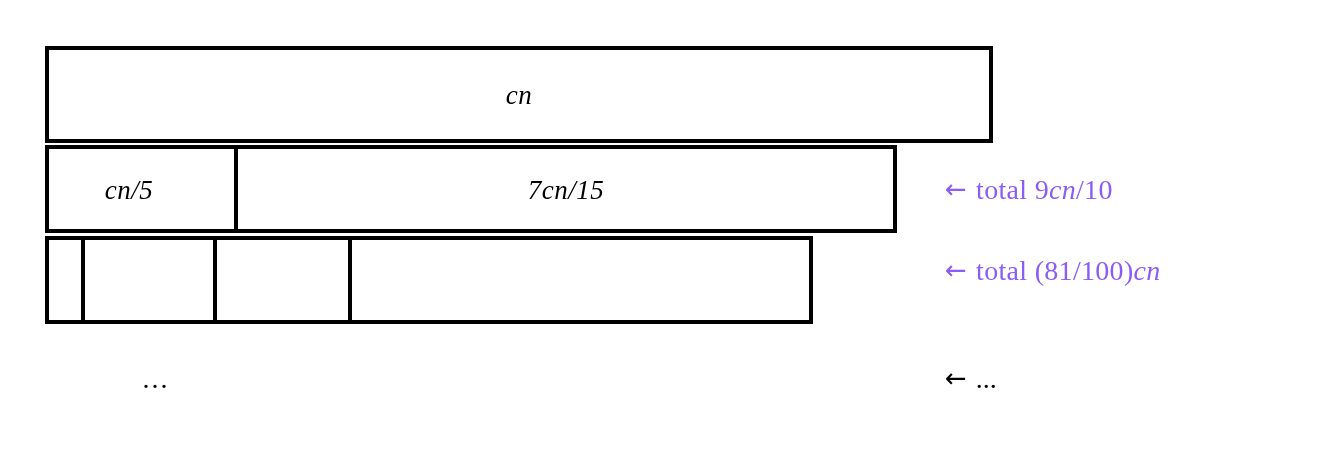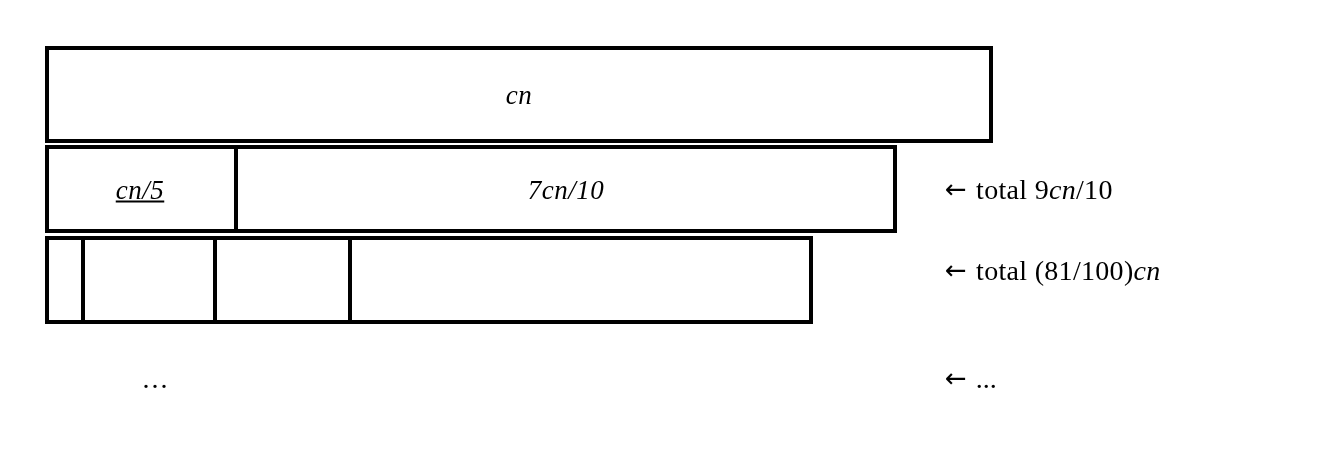--- a/index.html
+++ b/index.html
@@ -37,21 +37,21 @@
     color: #000000;
     white-space: nowrap;
     text-align: center;
     transform: translate(-50%, -50%);
     letter-spacing: 0.5px;
   }
   .side-label {
     position: absolute;
     font-family: "Liberation Serif", serif;
     font-size: 28px;
-    color: #000000;
+    color: #8b5cf6;
     white-space: nowrap;
     transform: translateY(-50%);
     letter-spacing: 0.3px;
   }
   .side-label .arrow {
     font-family: "DejaVu Sans", sans-serif;
     font-size: 26px;
     padding-right: 9px;
     position: relative;
     top: -1px;
@@ -87,22 +87,22 @@
 </head>
 <body>
 
 <div id="canvas">
 
   <div class="box" style="left:45px; top:46px; width:948px; height:97px;"></div>
   <div class="cell-label" style="left:519px; top:95px;">cn</div>
 
   <div class="box" style="left:45px; top:145px; width:852px; height:88px;"></div>
   <div class="divider" style="left:234px; top:145px; height:88px;"></div>
-  <div class="cell-label" style="left:140px; top:190px;text-decoration:underline;">cn/5</div>
-  <div class="cell-label" style="left:566px; top:190px;">7cn/10</div>
+  <div class="cell-label" style="left:129px; top:190px;">cn/5</div>
+  <div class="cell-label" style="left:566px; top:190px;">7cn/15</div>
 
   <div class="box" style="left:45px; top:236px; width:768px; height:88px;"></div>
   <div class="divider" style="left:81px; top:236px; height:88px;"></div>
   <div class="divider" style="left:213px; top:236px; height:88px;"></div>
   <div class="divider" style="left:348px; top:236px; height:88px;"></div>
 
   <div class="ellipsis" style="left:156px; top:379px;">...</div>
 
   <div class="side-label" style="left:945px; top:190px;">
     <span class="arrow">←</span><span>total </span><span>9</span><span class="mathit">cn</span><span>/10</span>

